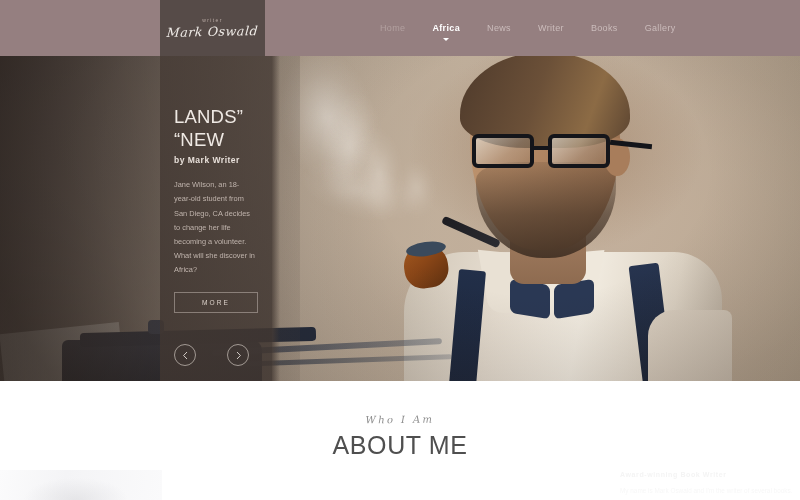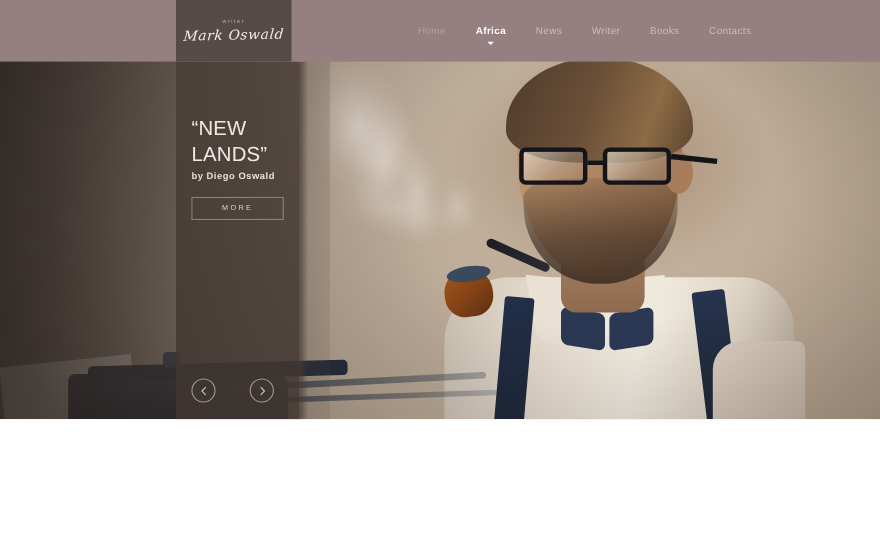--- a/index.html
+++ b/index.html
@@ -313,24 +313,25 @@
       <div class="tw-bar"></div>
       <div class="tw-bar2"></div>
     </div>
 
     <div class="hero-left-dark"></div>
     <div class="hero-vignette"></div>
   </div>
 
   <div class="hero-panel">
     <div class="hero-title">
+      <div>LANDS”</div>
       <div>“NEW</div>
-      <div>LANDS”</div>
-    </div>
-    <div class="hero-byline">by Diego Oswald</div>
+    </div>
+    <div class="hero-byline">by Mark Writer</div>
+    <div class="hero-desc">Jane Wilson, an 18-year-old student from San Diego, CA decides to change her life becoming a volunteer. What will she discover in Africa?</div>
     <div class="hero-more">MORE</div>
   </div>
 
   <div class="carousel-nav">
     <div class="c-arrow">
       <span>
         <svg width="7" height="9" viewBox="0 0 7 9">
             <polyline points="5,1 1.6,4.5 5,8" fill="none" stroke="currentColor" stroke-width="1"></polyline>
           </svg>
       </span>
@@ -348,18 +349,27 @@
     <div class="logo-block">
       <div class="logo-kicker">writer</div>
       <div class="logo-name">Mark Oswald</div>
     </div>
     <nav class="nav">
       <div class="nav-item muted">Home</div>
       <div class="nav-item active">Africa</div>
       <div class="nav-item">News</div>
       <div class="nav-item">Writer</div>
       <div class="nav-item">Books</div>
-      <div class="nav-item">Contacts</div>
+      <div class="nav-item">Gallery</div>
     </nav>
   </div>
 
+  <div class="about">
+    <div class="about-kicker">Who I Am</div>
+    <div class="about-title">ABOUT ME</div>
+    <div class="about-photo"></div>
+    <div class="about-body">
+      <div class="about-sub">Award-winning Book Writer</div>
+      <div class="about-text">My name is Mark Oswald and I'm the writer of several books.</div>
+    </div>
+  </div>
 
 </div>
 
 </body></html>

